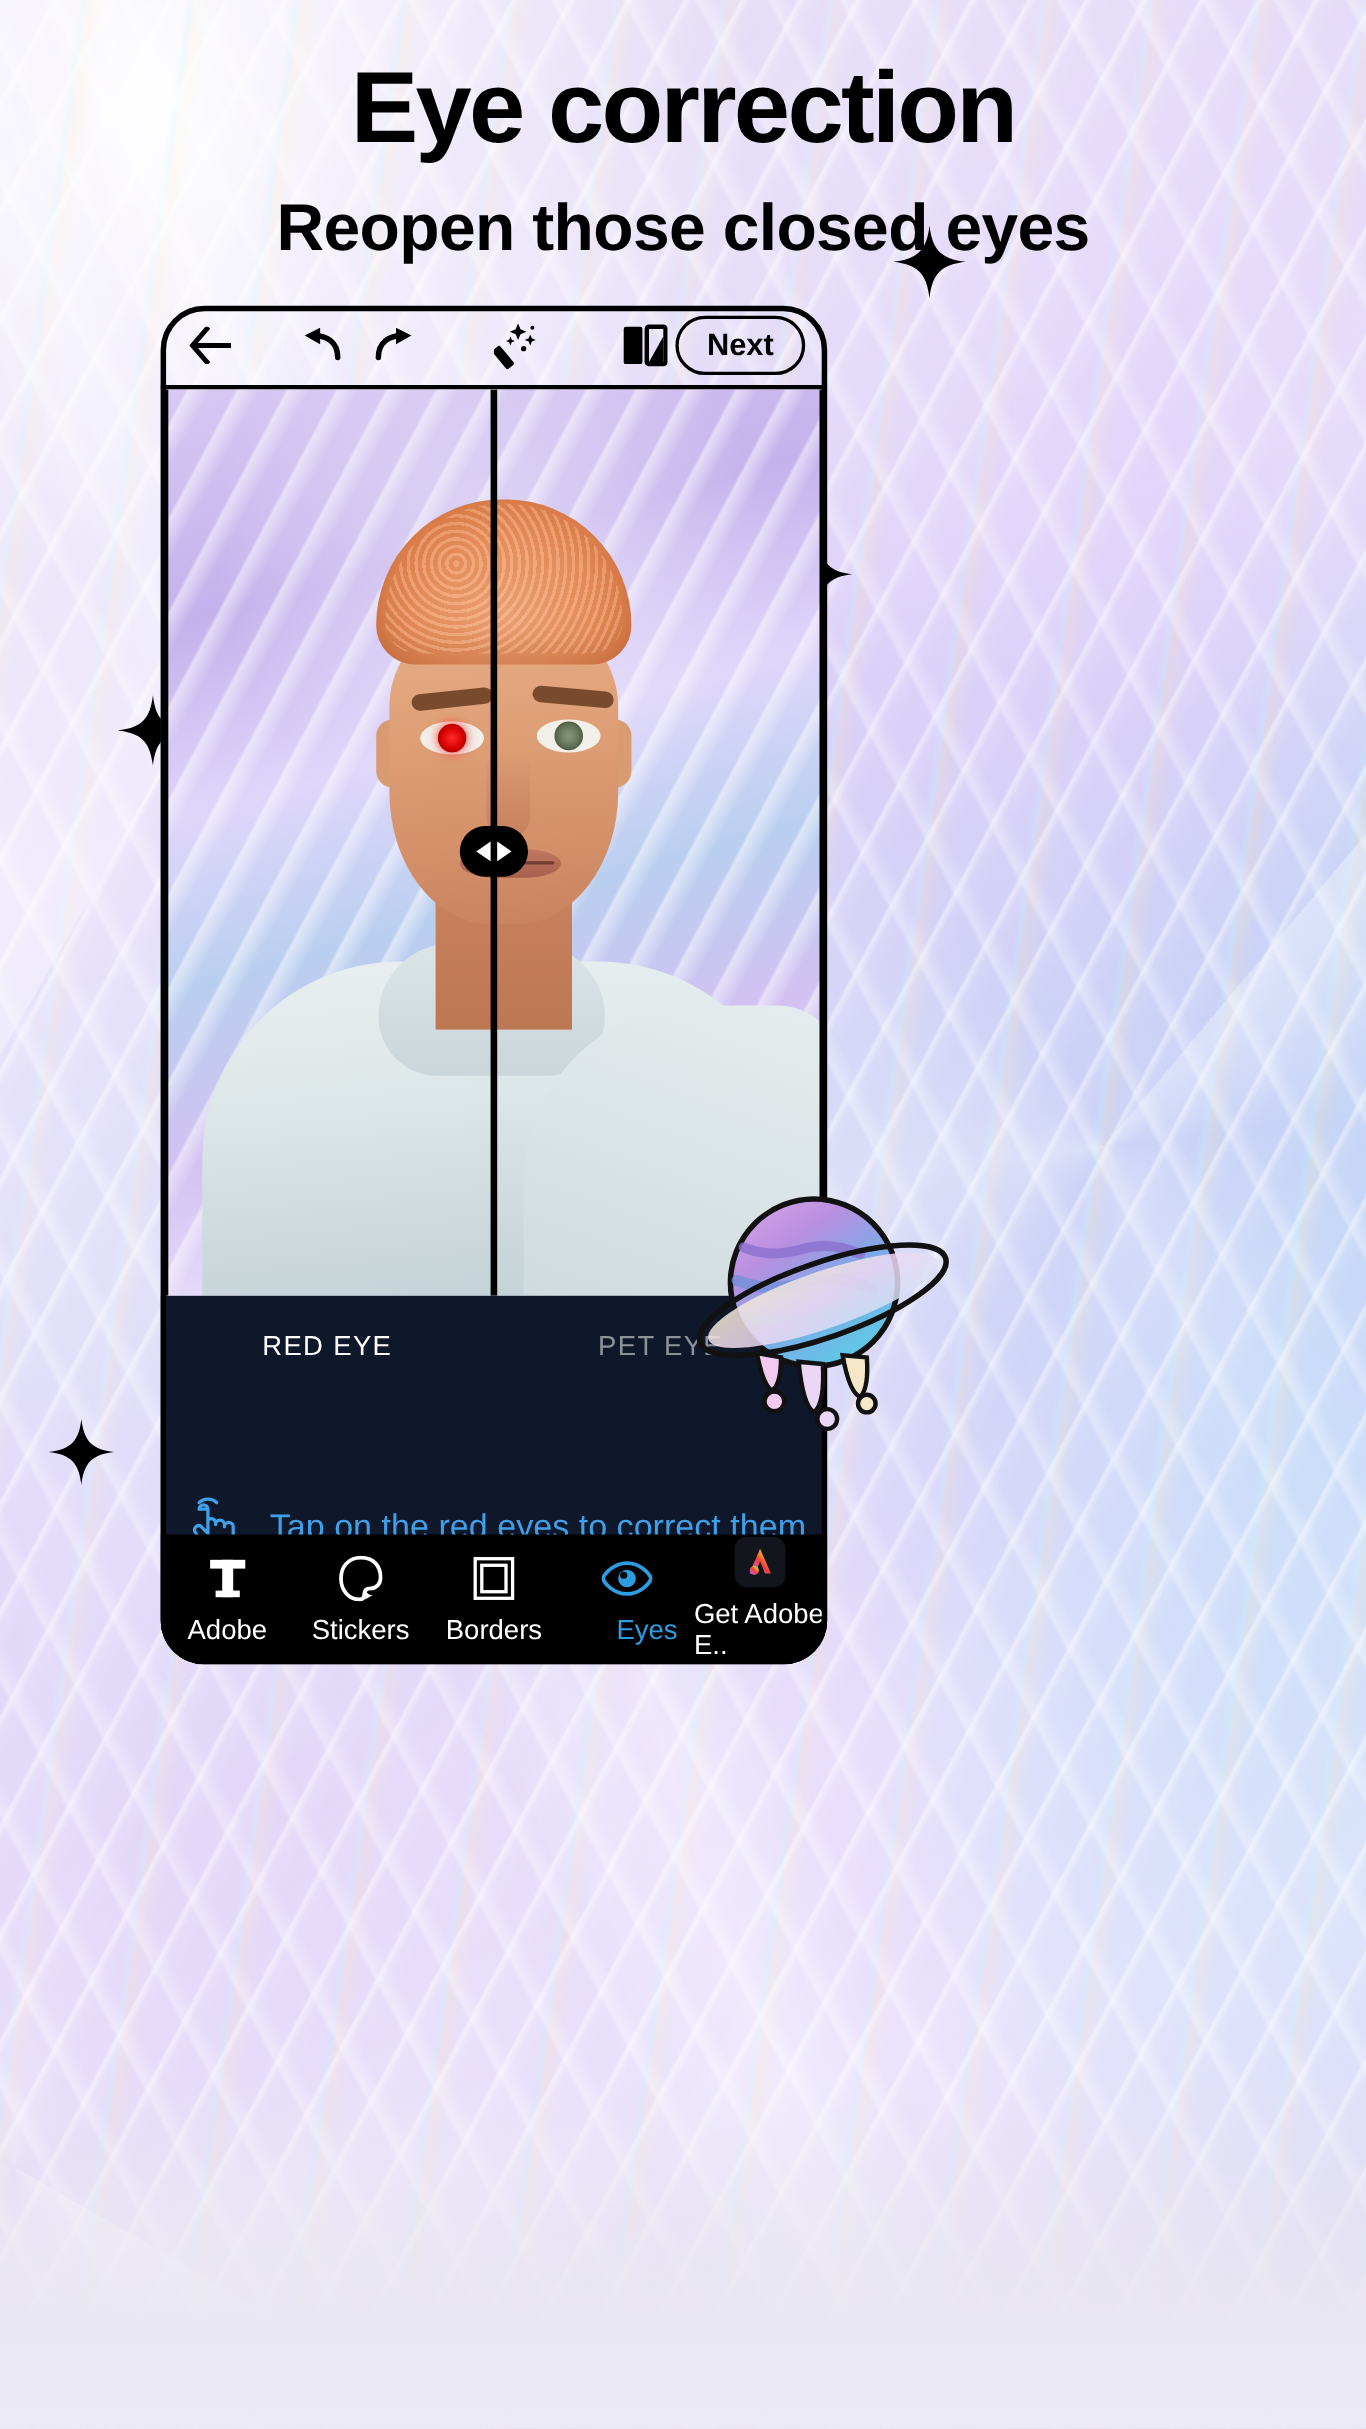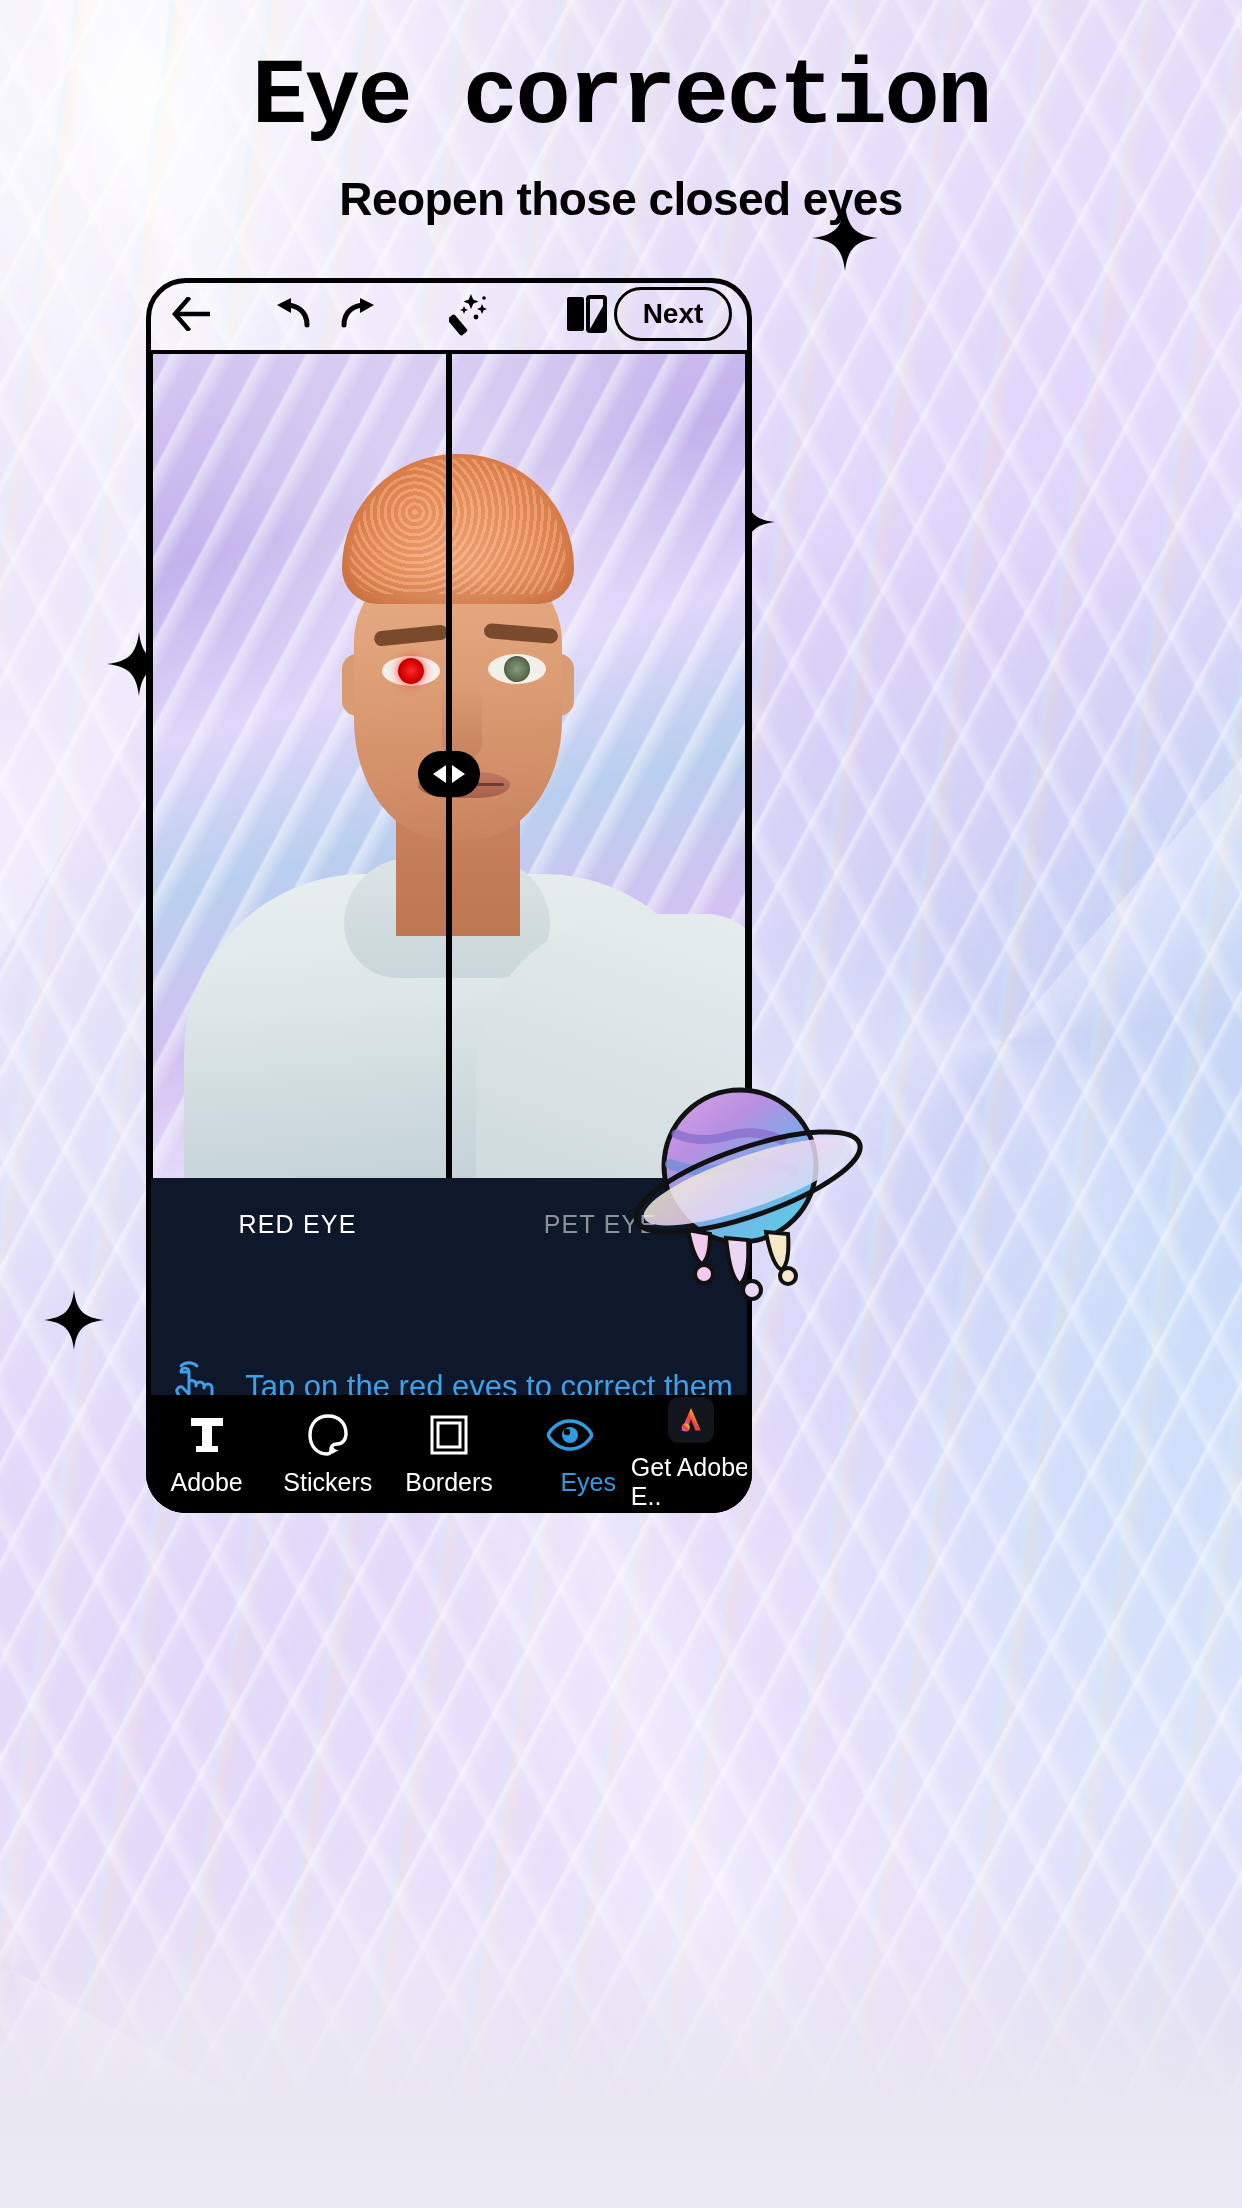--- a/index.html
+++ b/index.html
@@ -59,24 +59,24 @@
     position:absolute; left:0; right:0; bottom:0; height:320px;
     background:linear-gradient(180deg, rgba(232,230,242,0), #e9e7f1 72%, #eceaf4 100%);
   }
 
   
   .headline-wrap { position:absolute; top:0; left:0; right:0; z-index:5; text-align:center; }
   #title {
     font-size:92px; font-weight:700; color:#000;
     letter-spacing:-2.5px; line-height:1;
     margin-top:52px;
-    font-family:Liberation Mono, monospace;
+    font-family:Liberation Sans, sans-serif;
   }
   #subtitle {
-    font-size:46px; font-weight:700; color:#000;
+    font-size:60px; font-weight:700; color:#000;
     letter-spacing:-.6px; margin-top:28px;
   }
 
   
   .spark { position:absolute; z-index:6; }
   .spark svg { display:block; }
 
   
   #phone {
     position:absolute; left:146px; top:278px;

